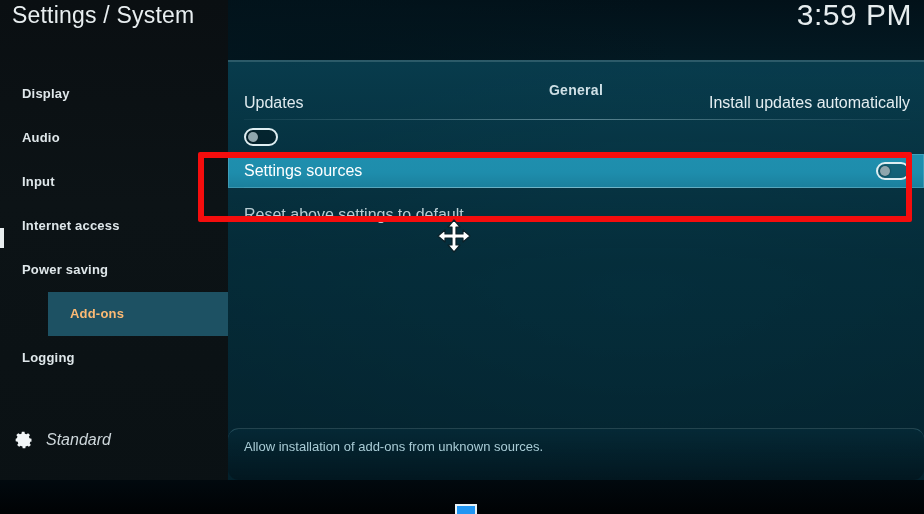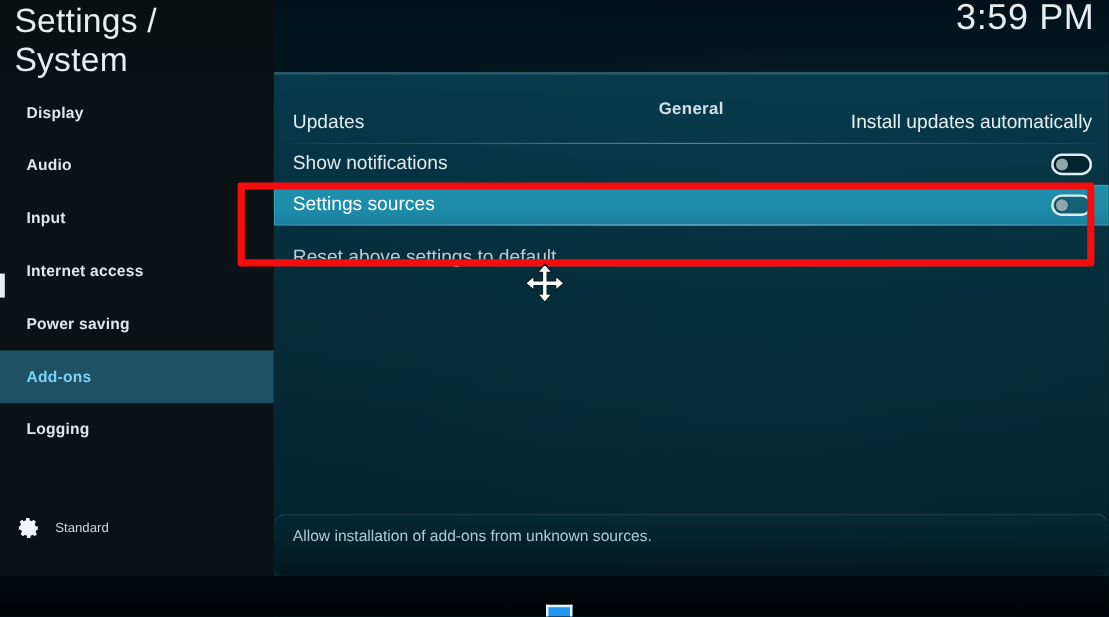--- a/index.html
+++ b/index.html
@@ -22,44 +22,45 @@
       linear-gradient(180deg,#021119 0%,#04232e 25%,#05303c 55%,#042430 85%,#01161e 100%);
   }
   
   .sidebar{
     position:absolute; left:0; top:0; width:228px; height:514px;
     background:linear-gradient(180deg,#0a0f12 0%,#0c1316 40%,#0a1114 100%);
     z-index:3;
   }
   .brand{
     position:absolute; left:12px; top:2px;
-    font-size:28px; color:#e8eef0; letter-spacing:.2px;
+    font-size:23px; color:#e8eef0; letter-spacing:.2px;
     font-weight:300;
   }
   .nav{ position:absolute; left:0; top:72px; width:228px; }
   .nav-item{
     height:44px; line-height:44px; padding-left:22px;
     font-size:13px; color:#dfe7ea; font-weight:700;
     letter-spacing:.2px; white-space:nowrap;
   }
   .nav-item.selected{
     background:#1d5163;
-    color:#7dd3fc;
+    color:#fdba74;
+    margin-left:48px;
   }
   .edge-tick{
     position:absolute; left:0; top:228px; width:4px; height:20px;
     background:#e9eef0;
   }
   .footer-mode{
     position:absolute; left:14px; top:430px;
     display:flex; align-items:center; gap:12px;
   }
   .gear{ width:20px; height:20px; display:block; }
   .footer-mode .label{
-    font-size:11px; color:#cdd6da; font-weight:300;
+    font-size:16px; color:#cdd6da; font-weight:300;font-style:italic;
   }
   
   .content{
     position:absolute; left:228px; top:0; width:696px; height:514px; z-index:2;
   }
   .clock{
     position:absolute; right:12px; top:-2px;
     font-size:30px; color:#e6edef; font-weight:300; letter-spacing:.5px;
   }
   .panel{
@@ -192,21 +193,20 @@
 
       <div class="rows">
 
         <div class="row">
           <span class="lbl">Updates</span>
           <span class="val">Install updates automatically</span>
           <div class="row-sep"></div>
         </div>
 
         <div class="row">
-          <span class="lbl">Show notifications</span>
           <div class="toggle">
             <div class="knob"></div>
           </div>
           <div class="row-sep"></div>
         </div>
 
         <div class="row highlight">
           <span class="lbl">Settings sources</span>
           <div class="toggle">
             <div class="knob"></div>

